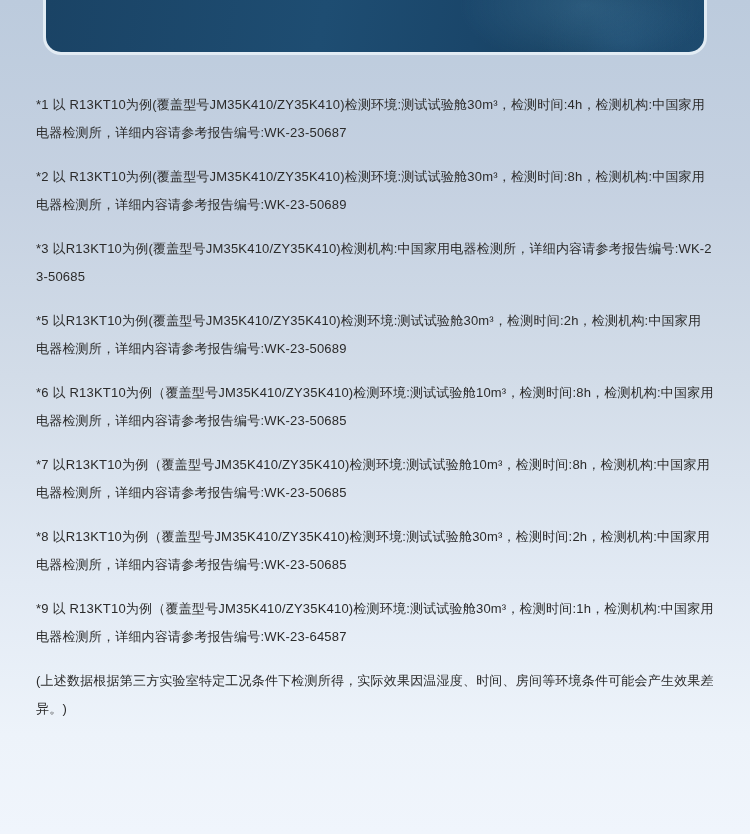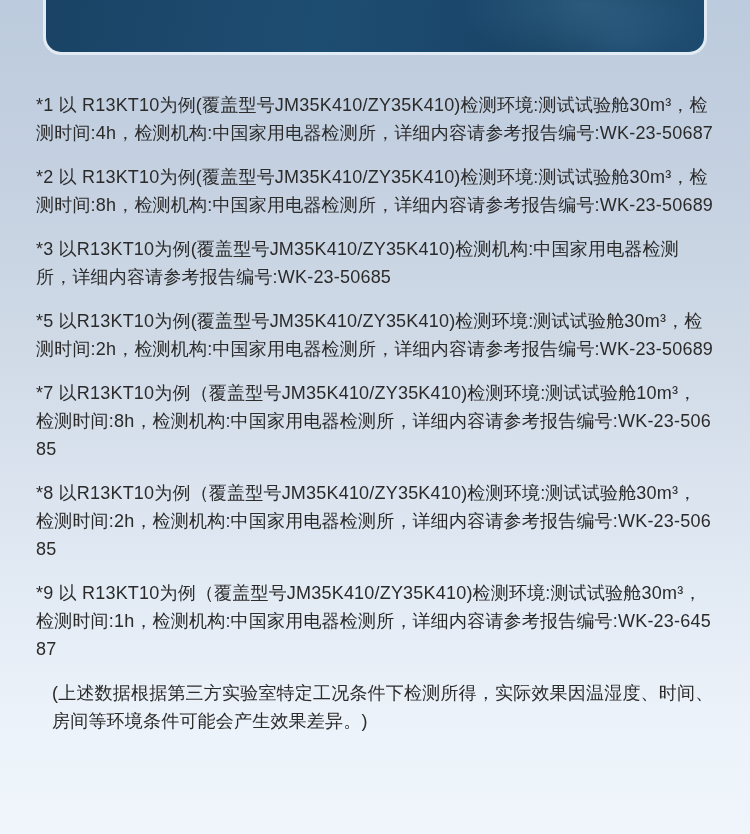--- a/index.html
+++ b/index.html
@@ -27,41 +27,41 @@
     border-top: none;
     border-radius: 0 0 18px 18px;
     background:
       radial-gradient(ellipse 180px 90px at 82% 10%, rgba(90, 150, 190, 0.30), rgba(90,150,190,0) 70%),
       radial-gradient(ellipse 120px 70px at 88% 80%, rgba(40, 90, 130, 0.45), rgba(40,90,130,0) 70%),
       linear-gradient(100deg, #1a4365 0%, #1e4d72 42%, #1a466a 65%, #163f5e 82%, #1d4a6e 100%);
   }
 
   .notes {
     padding: 36px 36px 0 36px;
-    font-size: 18px;
+    font-size: 13px;
     line-height: 28px;
     color: #2b2b2b;
     letter-spacing: 0.2px;
   }
   .note {
     margin: 0 0 16px 0;
     word-break: break-all;
   }
   .disclaimer {
     margin-top: 16px;
-    margin-left: 16px;
   }
 </style>
 </head>
 <body>
 
 <div class="hero"></div>
 
 <main class="notes">
   <p class="note">*1 以 R13KT10为例(覆盖型号JM35K410/ZY35K410)检测环境:测试试验舱30m³，检测时间:4h，检测机构:中国家用电器检测所，详细内容请参考报告编号:WK-23-50687</p>
   <p class="note">*2 以 R13KT10为例(覆盖型号JM35K410/ZY35K410)检测环境:测试试验舱30m³，检测时间:8h，检测机构:中国家用电器检测所，详细内容请参考报告编号:WK-23-50689</p>
   <p class="note">*3 以R13KT10为例(覆盖型号JM35K410/ZY35K410)检测机构:中国家用电器检测所，详细内容请参考报告编号:WK-23-50685</p>
   <p class="note">*5 以R13KT10为例(覆盖型号JM35K410/ZY35K410)检测环境:测试试验舱30m³，检测时间:2h，检测机构:中国家用电器检测所，详细内容请参考报告编号:WK-23-50689</p>
+  <p class="note">*6 以 R13KT10为例（覆盖型号JM35K410/ZY35K410)检测环境:测试试验舱10m³，检测时间:8h，检测机构:中国家用电器检测所，详细内容请参考报告编号:WK-23-50685</p>
   <p class="note">*7 以R13KT10为例（覆盖型号JM35K410/ZY35K410)检测环境:测试试验舱10m³，检测时间:8h，检测机构:中国家用电器检测所，详细内容请参考报告编号:WK-23-50685</p>
   <p class="note">*8 以R13KT10为例（覆盖型号JM35K410/ZY35K410)检测环境:测试试验舱30m³，检测时间:2h，检测机构:中国家用电器检测所，详细内容请参考报告编号:WK-23-50685</p>
   <p class="note">*9 以 R13KT10为例（覆盖型号JM35K410/ZY35K410)检测环境:测试试验舱30m³，检测时间:1h，检测机构:中国家用电器检测所，详细内容请参考报告编号:WK-23-64587</p>
   <p class="note disclaimer">(上述数据根据第三方实验室特定工况条件下检测所得，实际效果因温湿度、时间、房间等环境条件可能会产生效果差异。)</p>
 </main>
 
 </body></html>

